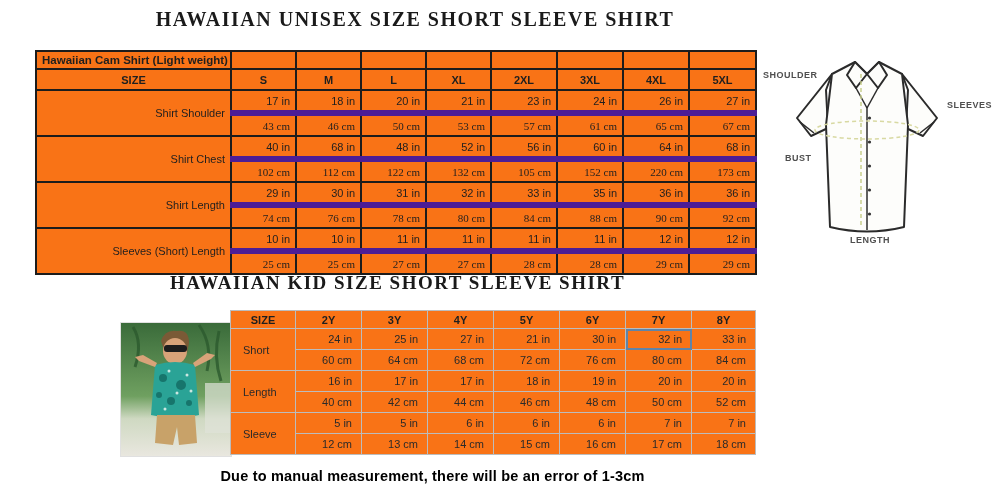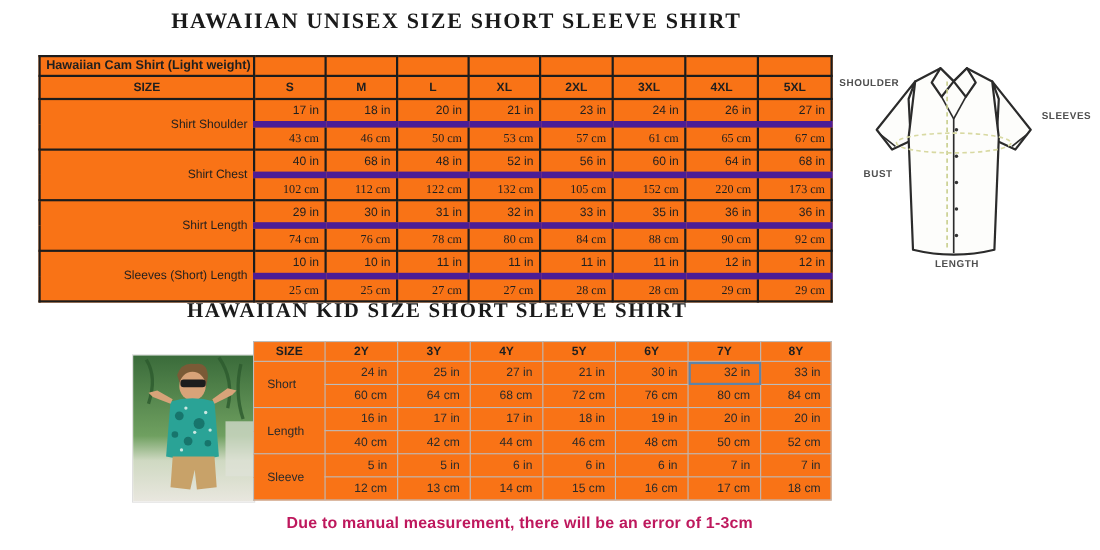--- a/index.html
+++ b/index.html
@@ -317,13 +317,13 @@
     <td>13 cm</td>
     <td>14 cm</td>
     <td>15 cm</td>
     <td>16 cm</td>
     <td>17 cm</td>
     <td>18 cm</td>
   </tr>
 </tbody>
   </table>
 
-<div id="measurement-note" style="color: #be185d; padding-left: 40px;">Due to manual measurement, there will be an error of 1-3cm</div>
+<div id="measurement-note" style="color: #000000;">Due to manual measurement, there will be an error of 1-3cm</div>
 
 </body></html>

